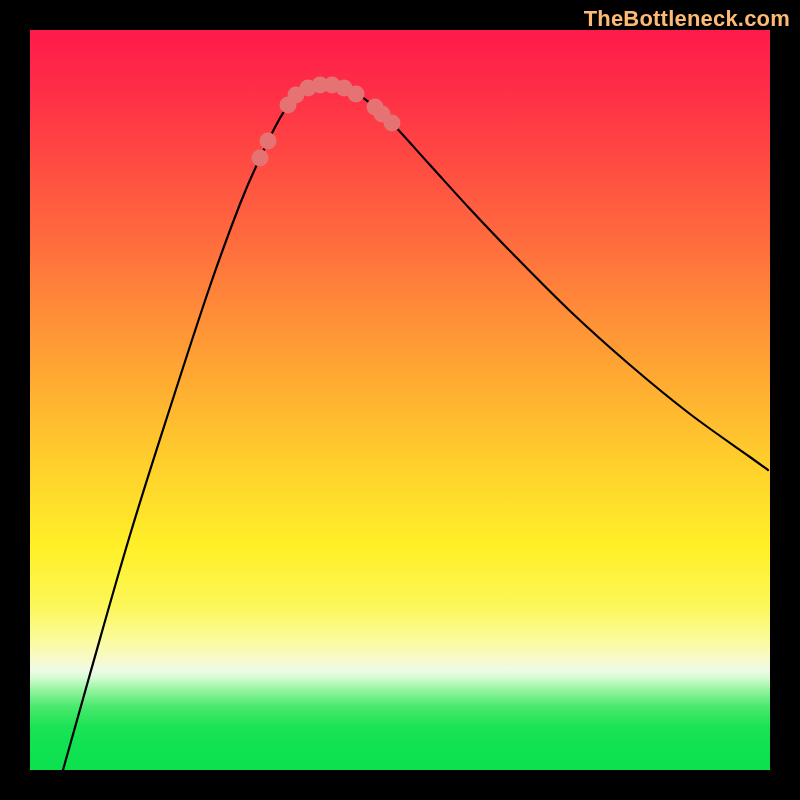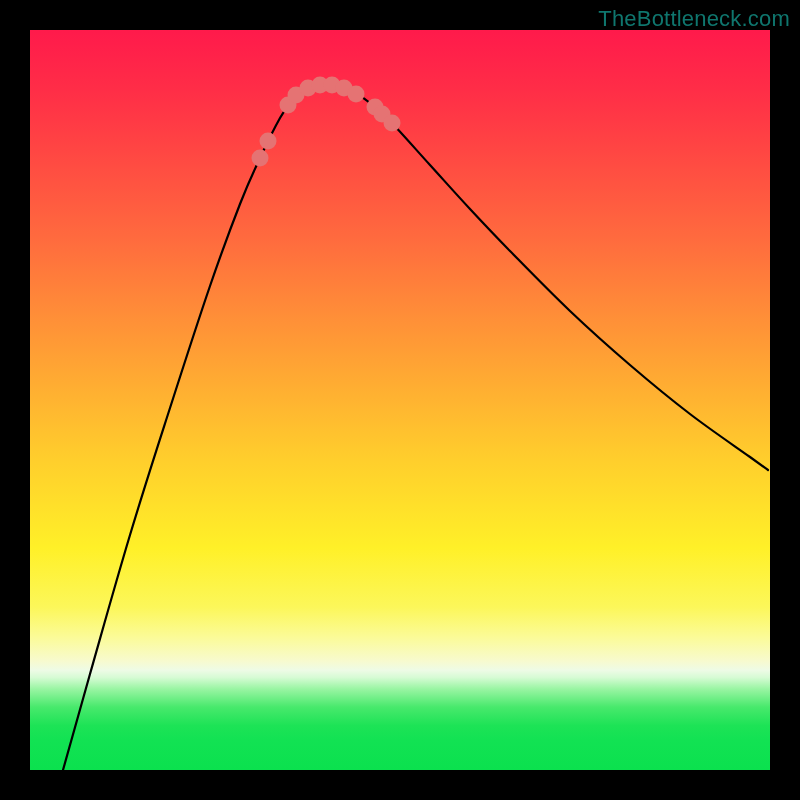--- a/index.html
+++ b/index.html
@@ -47,23 +47,23 @@
       #48e96c 91.5%,
       #1de356 94%,
       #12e253 96%,
       #0be14e 100%
     );
   }
   .watermark {
     position: absolute;
     top: 6px;
     right: 10px;
-    color: #0f766e;
+    color: #fdba74;
     font-size: 22px;
-    font-weight: 400;
+    font-weight: 700;
     letter-spacing: 0.2px;
     user-select: none;
   }
   svg.curve {
     position: absolute;
     inset: 0;
   }
 </style>
 </head>
 <body>

